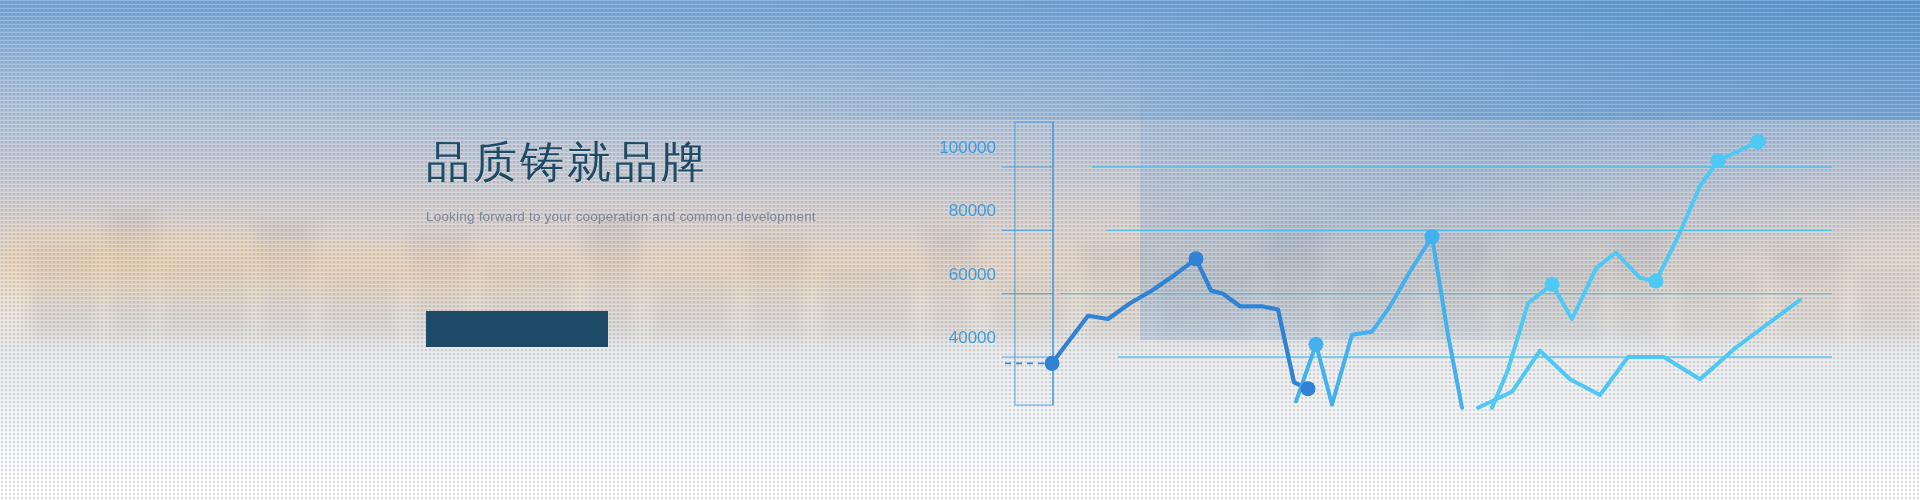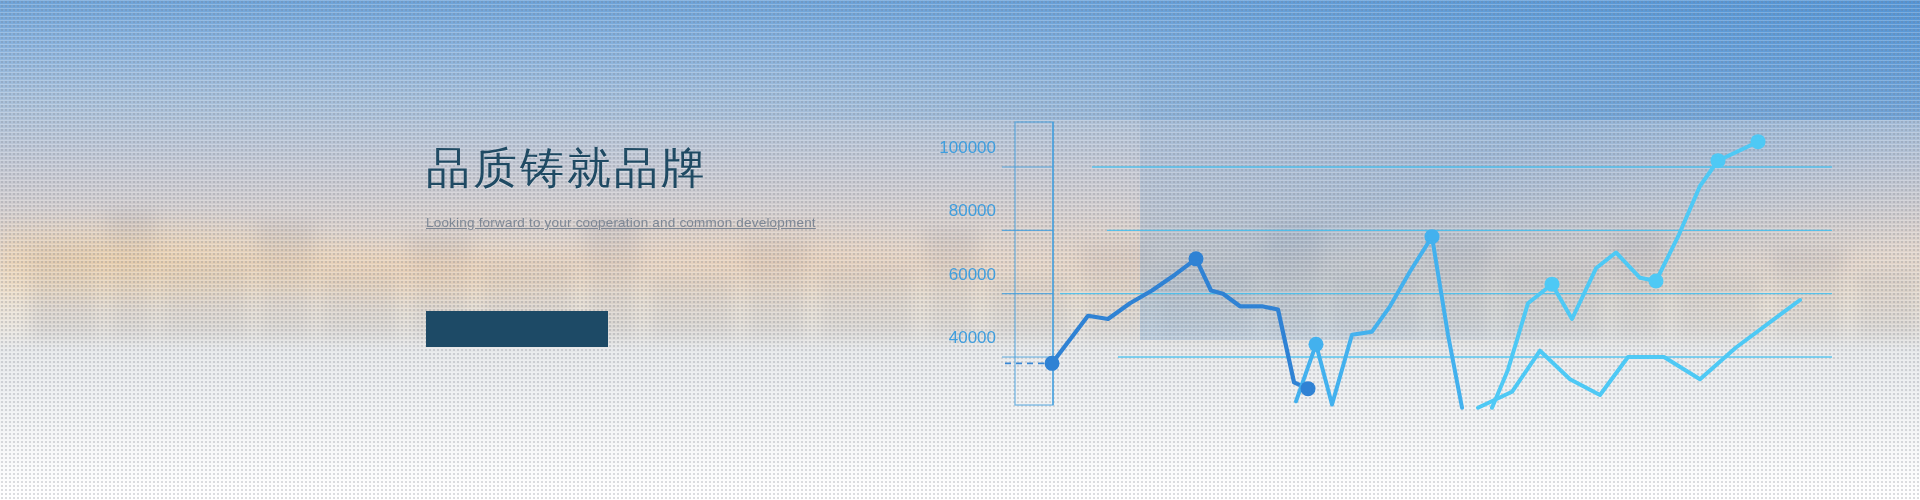--- a/index.html
+++ b/index.html
@@ -63,33 +63,33 @@
       radial-gradient(rgba(120,125,135,.30) 38%, rgba(0,0,0,0) 42%);
     background-size:4px 4px;
     background-position:0 0;
     opacity:.85;
   }
   .bg-scan{
     position:absolute;inset:0;
     background-image:repeating-linear-gradient(to bottom, rgba(255,255,255,.22) 0 1px, rgba(255,255,255,0) 1px 4px);
   }
   
-  .copy{position:absolute;left:426px;top:140px;width:520px;margin-top:6px;}
+  .copy{position:absolute;left:426px;top:140px;width:520px;}
   .title{
     font-size:44px;line-height:1;letter-spacing:3px;
     color:#1f4a63;font-weight:400;margin:0 0 26px 0;
     text-shadow:0 1px 0 rgba(255,255,255,.35);
   }
   .subtitle{
     font-size:29px;line-height:1;letter-spacing:2px;
     color:#4d5f74;font-weight:300;margin:0 0 10px 0;
   }
   .subtitle-en{
     font-size:13.5px;line-height:1;letter-spacing:.2px;
-    color:#7d8795;font-weight:400;margin:0;text-decoration:underline;
+    color:#7d8795;font-weight:400;margin:0;
   }
   .cta{
     position:absolute;left:426px;top:311px;
     width:182px;height:36px;border:0;padding:0;
     background:#1d4a66;cursor:pointer;
     color:#ffffff;font-size:14px;letter-spacing:1px;
     font-family:"Liberation Sans","DejaVu Sans",sans-serif;
   }
   
   #chart{position:absolute;left:0;top:0;width:1920px;height:500px;}

